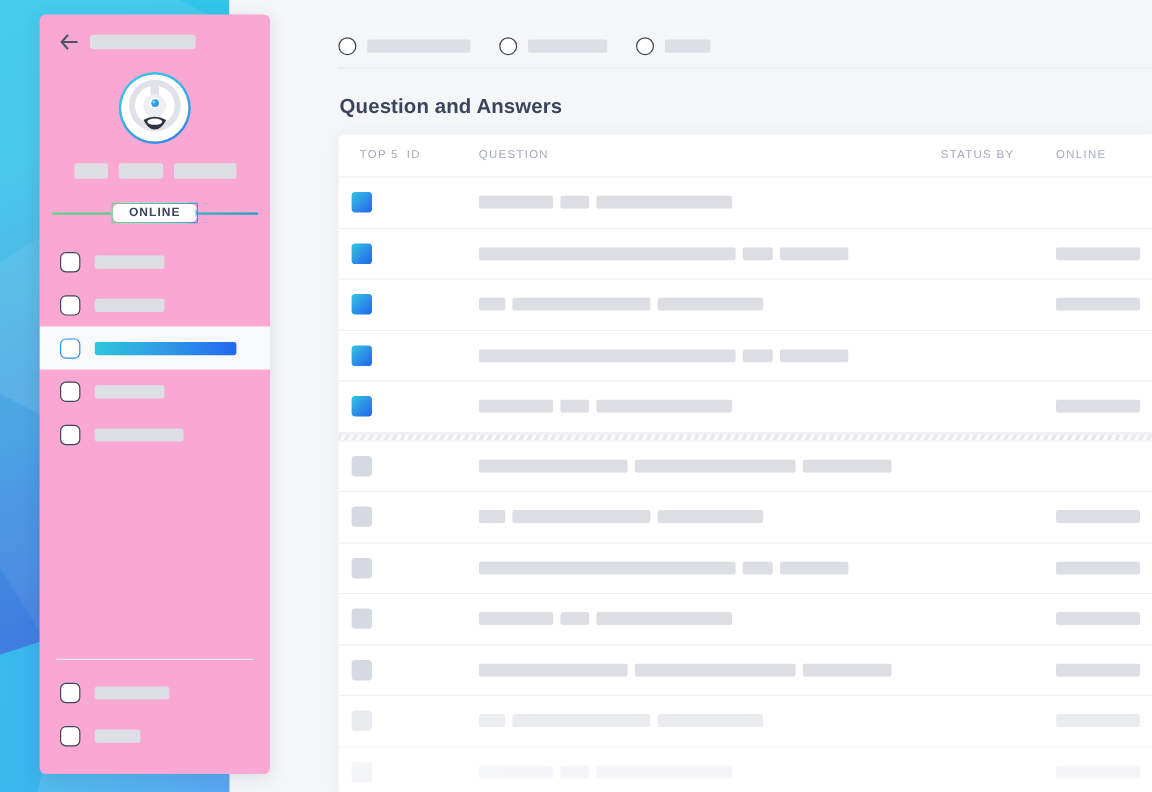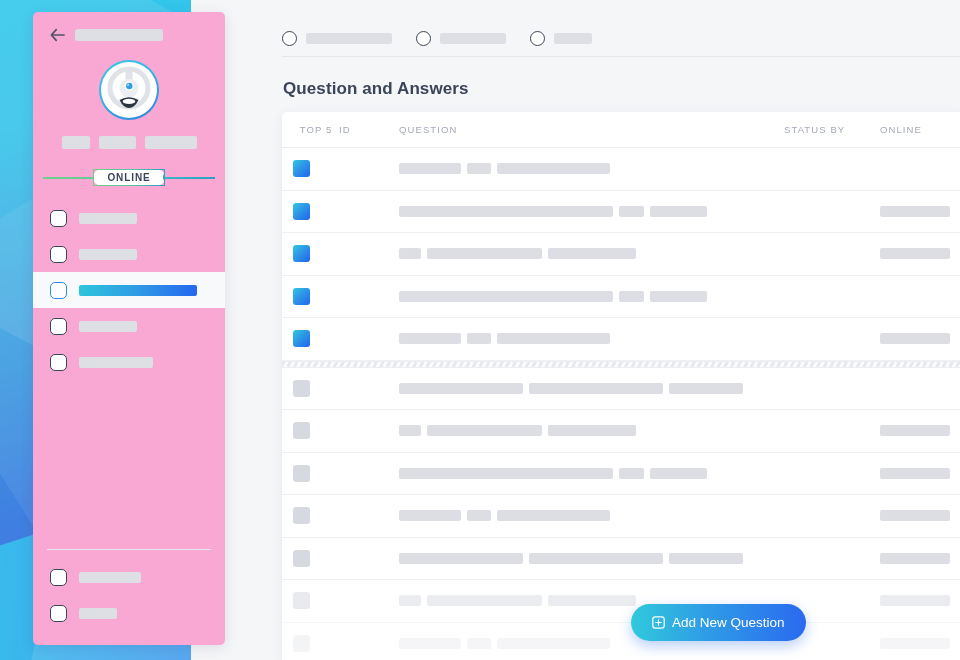--- a/index.html
+++ b/index.html
@@ -588,25 +588,15 @@
             </div>
             <div class="c-by"><span class="avatar-dot"></span></div>
             <div class="c-status">
               <span class="status-bar" style="display: block; width: 70px;"></span>
             </div>
           </div>
         </div>
 
     </section>
 
-    <button class="fab">
-      <span style="display:flex;">
-        <svg viewBox="0 0 16 16" width="13" height="13">
-          <rect x="1" y="1" width="14" height="14" rx="3" fill="none" stroke="#ffffff" stroke-width="1.5"></rect>
-          <line x1="8" y1="4.6" x2="8" y2="11.4" stroke="#ffffff" stroke-width="1.5" stroke-linecap="round"></line>
-          <line x1="4.6" y1="8" x2="11.4" y2="8" stroke="#ffffff" stroke-width="1.5" stroke-linecap="round"></line>
-        </svg>
-      </span>
-      <span>Add New Question</span>
-    </button>
 
   </main>
 </div>
 
 </body></html>

